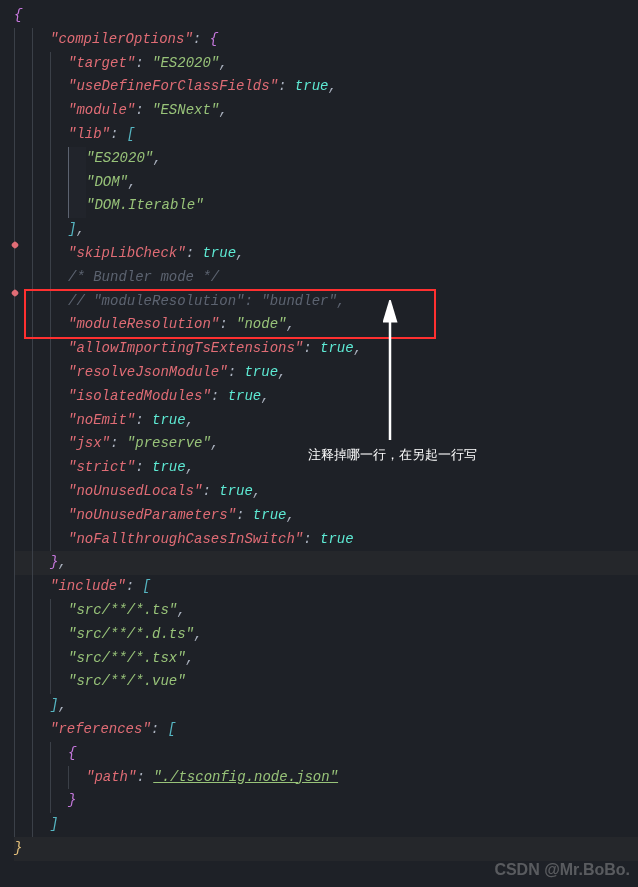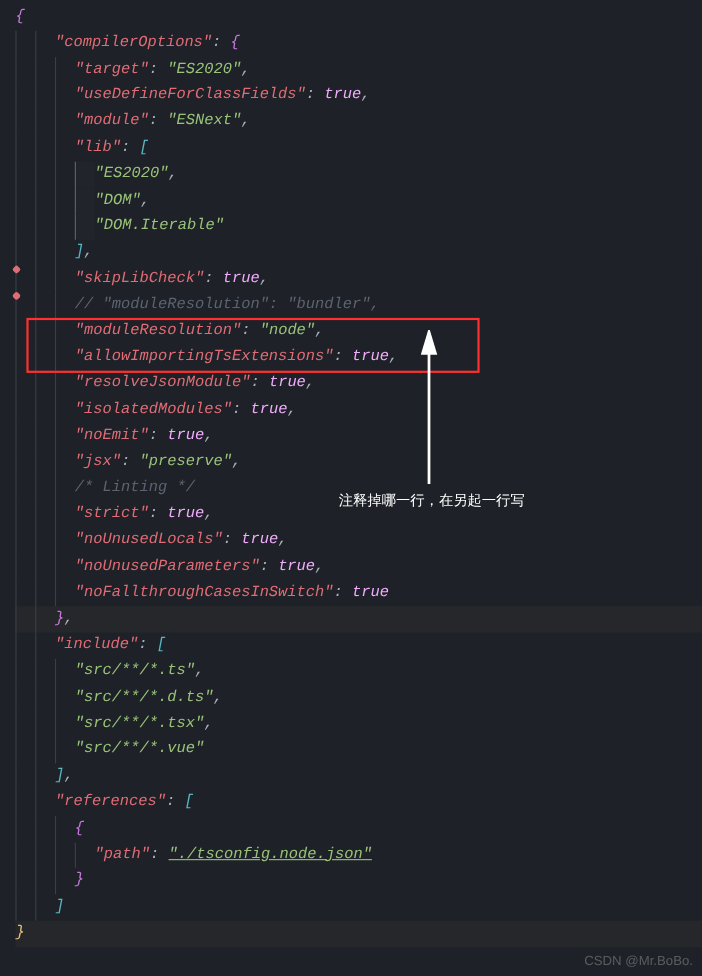--- a/index.html
+++ b/index.html
@@ -31,21 +31,21 @@
     vertical-align: top;
   }
   .indent-guide.active {
     border-left: 1px solid #5c6370;
     background: rgba(120,130,150,0.04);
   }
   .brace { color: #c678dd; }
   .bracket { color: #56b6c2; }
   .key { color: #e06c75; }
   .string { color: #98c379; }
-  .bool { color: #f0abfc; }
+  .bool { color: #5eead4; }
   .punct { color: #abb2bf; }
   .comment { color: #5c6370; }
   .underline { text-decoration: underline; text-decoration-color: #98c379; }
   .highlight-box {
     position: absolute;
     left: 24px;
     top: 289px;
     width: 412px;
     height: 50px;
     border: 2px solid #ff3030;
@@ -69,22 +69,23 @@
     top: 300px;
     z-index: 6;
     pointer-events: none;
   }
   .watermark {
     position: absolute;
     right: 8px;
     bottom: 4px;
     color: rgba(200,200,200,0.35);
     font-style: normal;
-    font-size: 12px;
+    font-size: 16px;
     font-family: Arial, sans-serif;
+    font-weight: bold;
   }
   .gutter-marker {
     position: absolute;
     left: -2px;
     width: 6px;
     height: 6px;
     background: #e06c75;
     border-radius: 2px;
     transform: rotate(45deg);
   }
@@ -112,36 +113,36 @@
   <div class="line"><span class="indent-guide"></span><span class="indent-guide"></span><span class="indent-guide"></span><span class="key">"lib"</span><span class="punct">: </span><span class="bracket">[</span></div>
 
   <div class="line"><span class="indent-guide"></span><span class="indent-guide"></span><span class="indent-guide"></span><span class="indent-guide active"></span><span class="string">"ES2020"</span><span class="punct">,</span></div>
   <div class="line"><span class="indent-guide"></span><span class="indent-guide"></span><span class="indent-guide"></span><span class="indent-guide active"></span><span class="string">"DOM"</span><span class="punct">,</span></div>
   <div class="line"><span class="indent-guide"></span><span class="indent-guide"></span><span class="indent-guide"></span><span class="indent-guide active"></span><span class="string">"DOM.Iterable"</span></div>
 
   <div class="line"><span class="indent-guide"></span><span class="indent-guide"></span><span class="indent-guide"></span><span class="bracket">]</span><span class="punct">,</span></div>
 
   <div class="line"><span class="gutter-marker"></span><span class="indent-guide"></span><span class="indent-guide"></span><span class="indent-guide"></span><span class="key">"skipLibCheck"</span><span class="punct">: </span><span class="bool">true</span><span class="punct">,</span></div>
 
+  <div class="line"><span class="indent-guide"></span><span class="indent-guide"></span><span class="indent-guide"></span><span class="comment">/* Bundler mode */</span></div>
 
   <div class="line"><span class="gutter-marker"></span><span class="indent-guide"></span><span class="indent-guide"></span><span class="indent-guide"></span><span class="comment">// "moduleResolution": "bundler",</span></div>
 
   <div class="line"><span class="indent-guide"></span><span class="indent-guide"></span><span class="indent-guide"></span><span class="key">"moduleResolution"</span><span class="punct">: </span><span class="string">"node"</span><span class="punct">,</span></div>
 
   <div class="line"><span class="indent-guide"></span><span class="indent-guide"></span><span class="indent-guide"></span><span class="key">"allowImportingTsExtensions"</span><span class="punct">: </span><span class="bool">true</span><span class="punct">,</span></div>
 
   <div class="line"><span class="indent-guide"></span><span class="indent-guide"></span><span class="indent-guide"></span><span class="key">"resolveJsonModule"</span><span class="punct">: </span><span class="bool">true</span><span class="punct">,</span></div>
 
   <div class="line"><span class="indent-guide"></span><span class="indent-guide"></span><span class="indent-guide"></span><span class="key">"isolatedModules"</span><span class="punct">: </span><span class="bool">true</span><span class="punct">,</span></div>
 
   <div class="line"><span class="indent-guide"></span><span class="indent-guide"></span><span class="indent-guide"></span><span class="key">"noEmit"</span><span class="punct">: </span><span class="bool">true</span><span class="punct">,</span></div>
 
   <div class="line"><span class="indent-guide"></span><span class="indent-guide"></span><span class="indent-guide"></span><span class="key">"jsx"</span><span class="punct">: </span><span class="string">"preserve"</span><span class="punct">,</span></div>
 
-  <div class="line"><span class="indent-guide"></span><span class="indent-guide"></span><span class="indent-guide"></span><span class="comment">/* Linting */</span></div>
 
   <div class="line"><span class="indent-guide"></span><span class="indent-guide"></span><span class="indent-guide"></span><span class="key">"strict"</span><span class="punct">: </span><span class="bool">true</span><span class="punct">,</span></div>
 
   <div class="line"><span class="indent-guide"></span><span class="indent-guide"></span><span class="indent-guide"></span><span class="key">"noUnusedLocals"</span><span class="punct">: </span><span class="bool">true</span><span class="punct">,</span></div>
 
   <div class="line"><span class="indent-guide"></span><span class="indent-guide"></span><span class="indent-guide"></span><span class="key">"noUnusedParameters"</span><span class="punct">: </span><span class="bool">true</span><span class="punct">,</span></div>
 
   <div class="line"><span class="indent-guide"></span><span class="indent-guide"></span><span class="indent-guide"></span><span class="key">"noFallthroughCasesInSwitch"</span><span class="punct">: </span><span class="bool">true</span></div>
 
   <div class="line closing-hl"><span class="indent-guide"></span><span class="indent-guide"></span><span class="brace">}</span><span class="punct">,</span></div>

